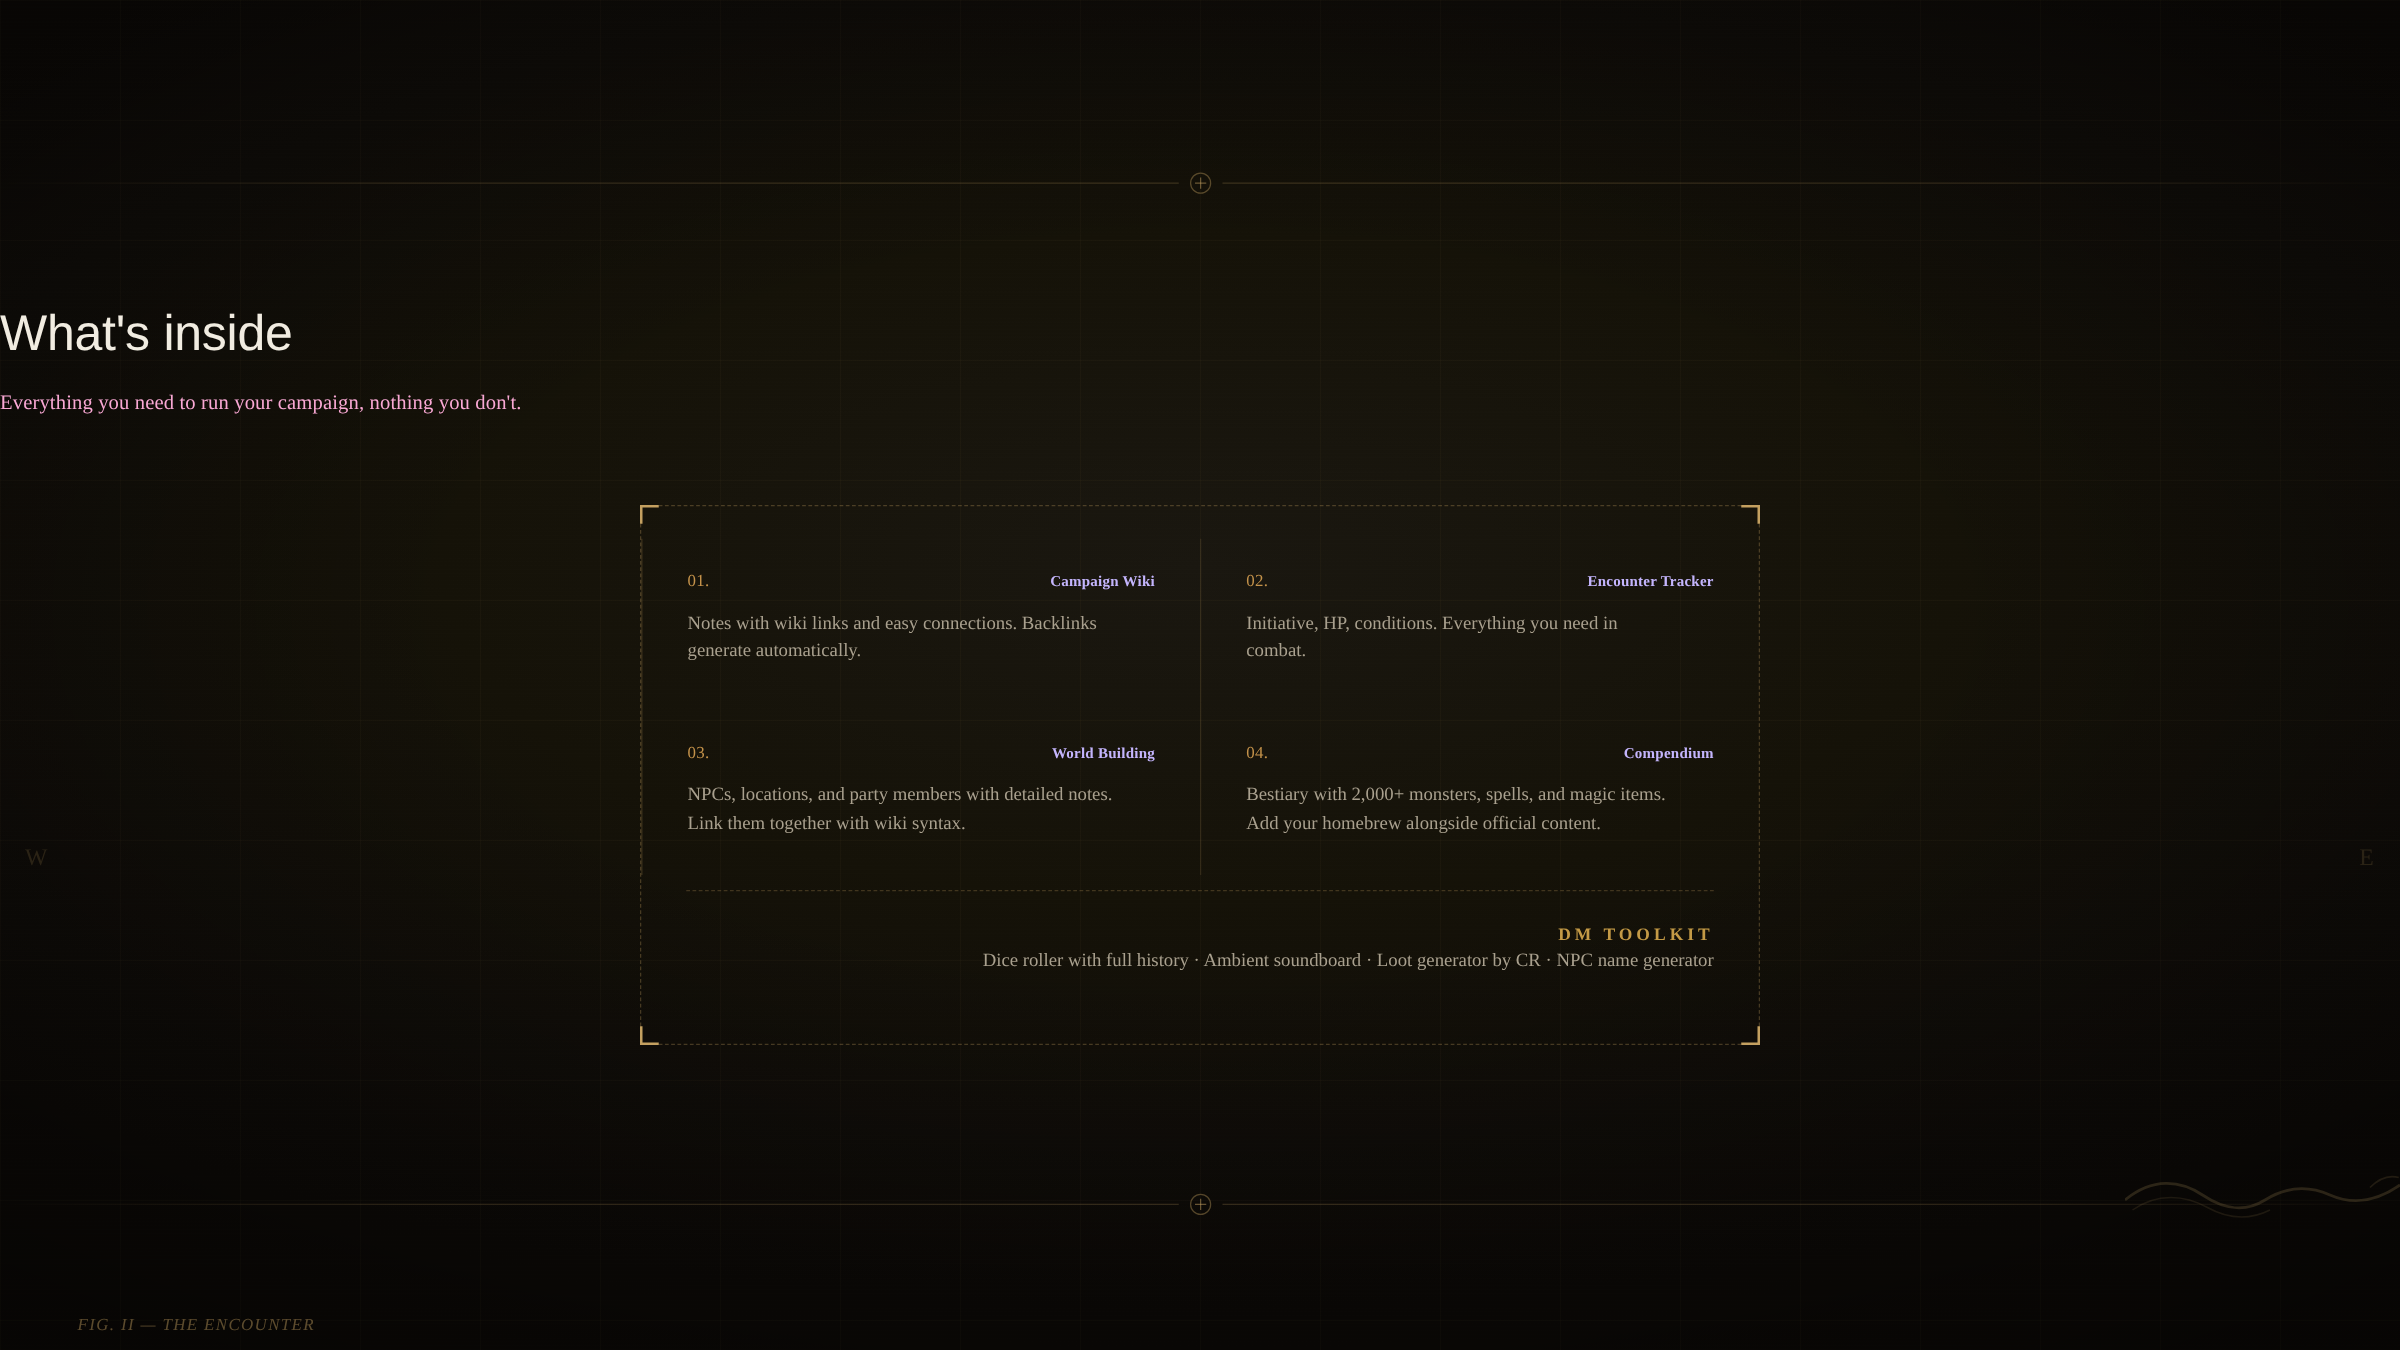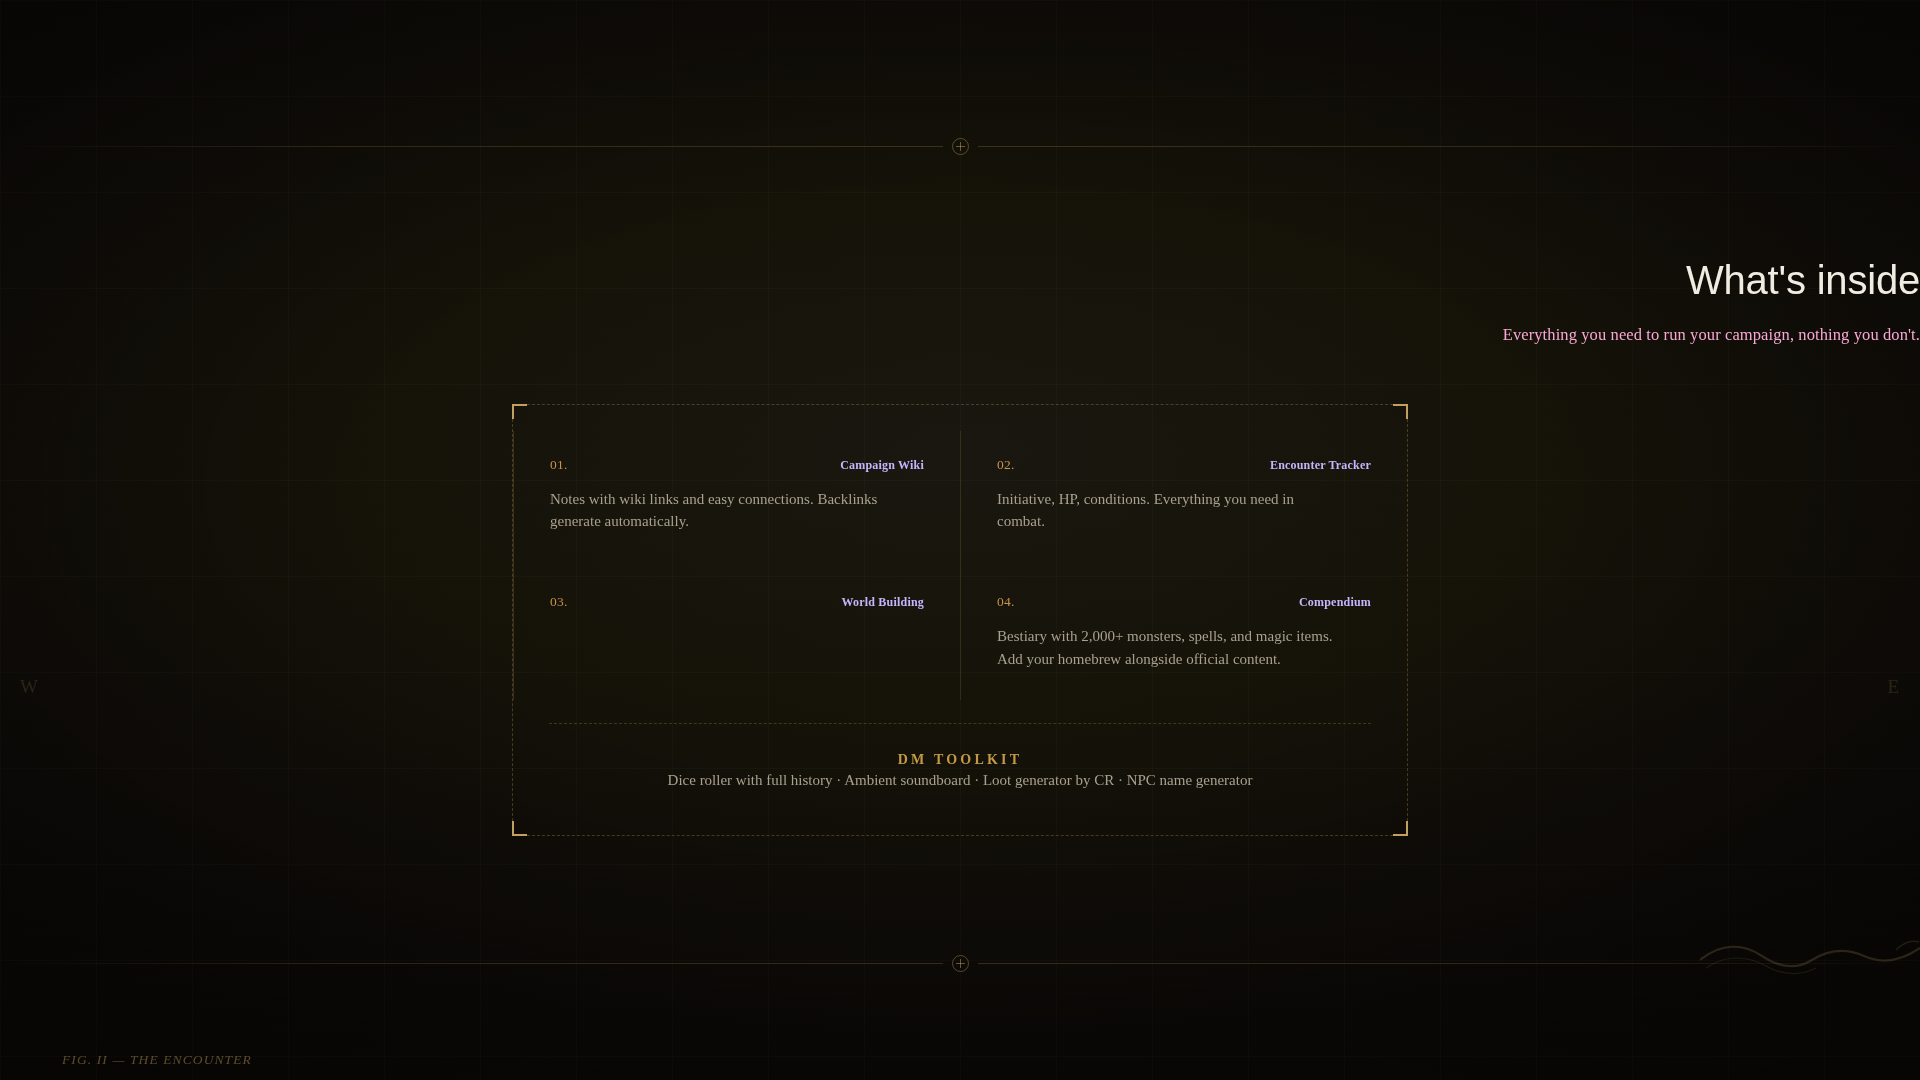--- a/index.html
+++ b/index.html
@@ -105,24 +105,24 @@
   }
   .ornament .node::after {
     top: 3px; bottom: 3px; left: 7px; width: 1px;
   }
   .ornament-top { top: 146px; }
   .ornament-bottom { top: 963px; }
 
   
   .header {
     position: absolute;
-    top: 258px;
+    top: 245px;
     left: 0;
     width: 100%;
-    text-align: right;
+    text-align: left;
     z-index: 4;
   }
   .page-title {
     font-family: "Liberation Sans", sans-serif;
     font-size: 40px;
     font-weight: 400;
     color: #f1ece1;
     letter-spacing: -0.2px;
   }
   .page-subtitle {
@@ -208,24 +208,24 @@
     line-height: 1.48;
     color: #a9a08e;
     max-width: 340px;
   }
 
   
   .toolkit {
     position: absolute;
     left: 36px;
     right: 36px;
-    bottom: 0;
+    bottom: 11px;
     height: 112px;
     border-top: 1px dashed rgba(196,160,96,0.26);
-    text-align: center;
+    text-align: right;
     padding-top: 28px;
   }
   .toolkit-label {
     font-family: "Liberation Serif", serif;
     font-size: 14px;
     font-weight: 700;
     letter-spacing: 3.2px;
     color: #c49a46;
   }
   .toolkit-items {
@@ -305,20 +305,21 @@
         <span class="feature-title">Encounter Tracker</span>
       </div>
       <p class="feature-desc">Initiative, HP, conditions. Everything you need in combat.</p>
     </div>
 
     <div class="feature col1 row2">
       <div class="feature-head">
         <span class="feature-num">03.</span>
         <span class="feature-title">World Building</span>
       </div>
+      <p class="feature-desc">NPCs, locations, and party members with detailed notes. Link them together with wiki syntax.</p>
     </div>
 
     <div class="feature col2 row2">
       <div class="feature-head">
         <span class="feature-num">04.</span>
         <span class="feature-title">Compendium</span>
       </div>
       <p class="feature-desc">Bestiary with 2,000+ monsters, spells, and magic items. Add your homebrew alongside official content.</p>
     </div>
 

